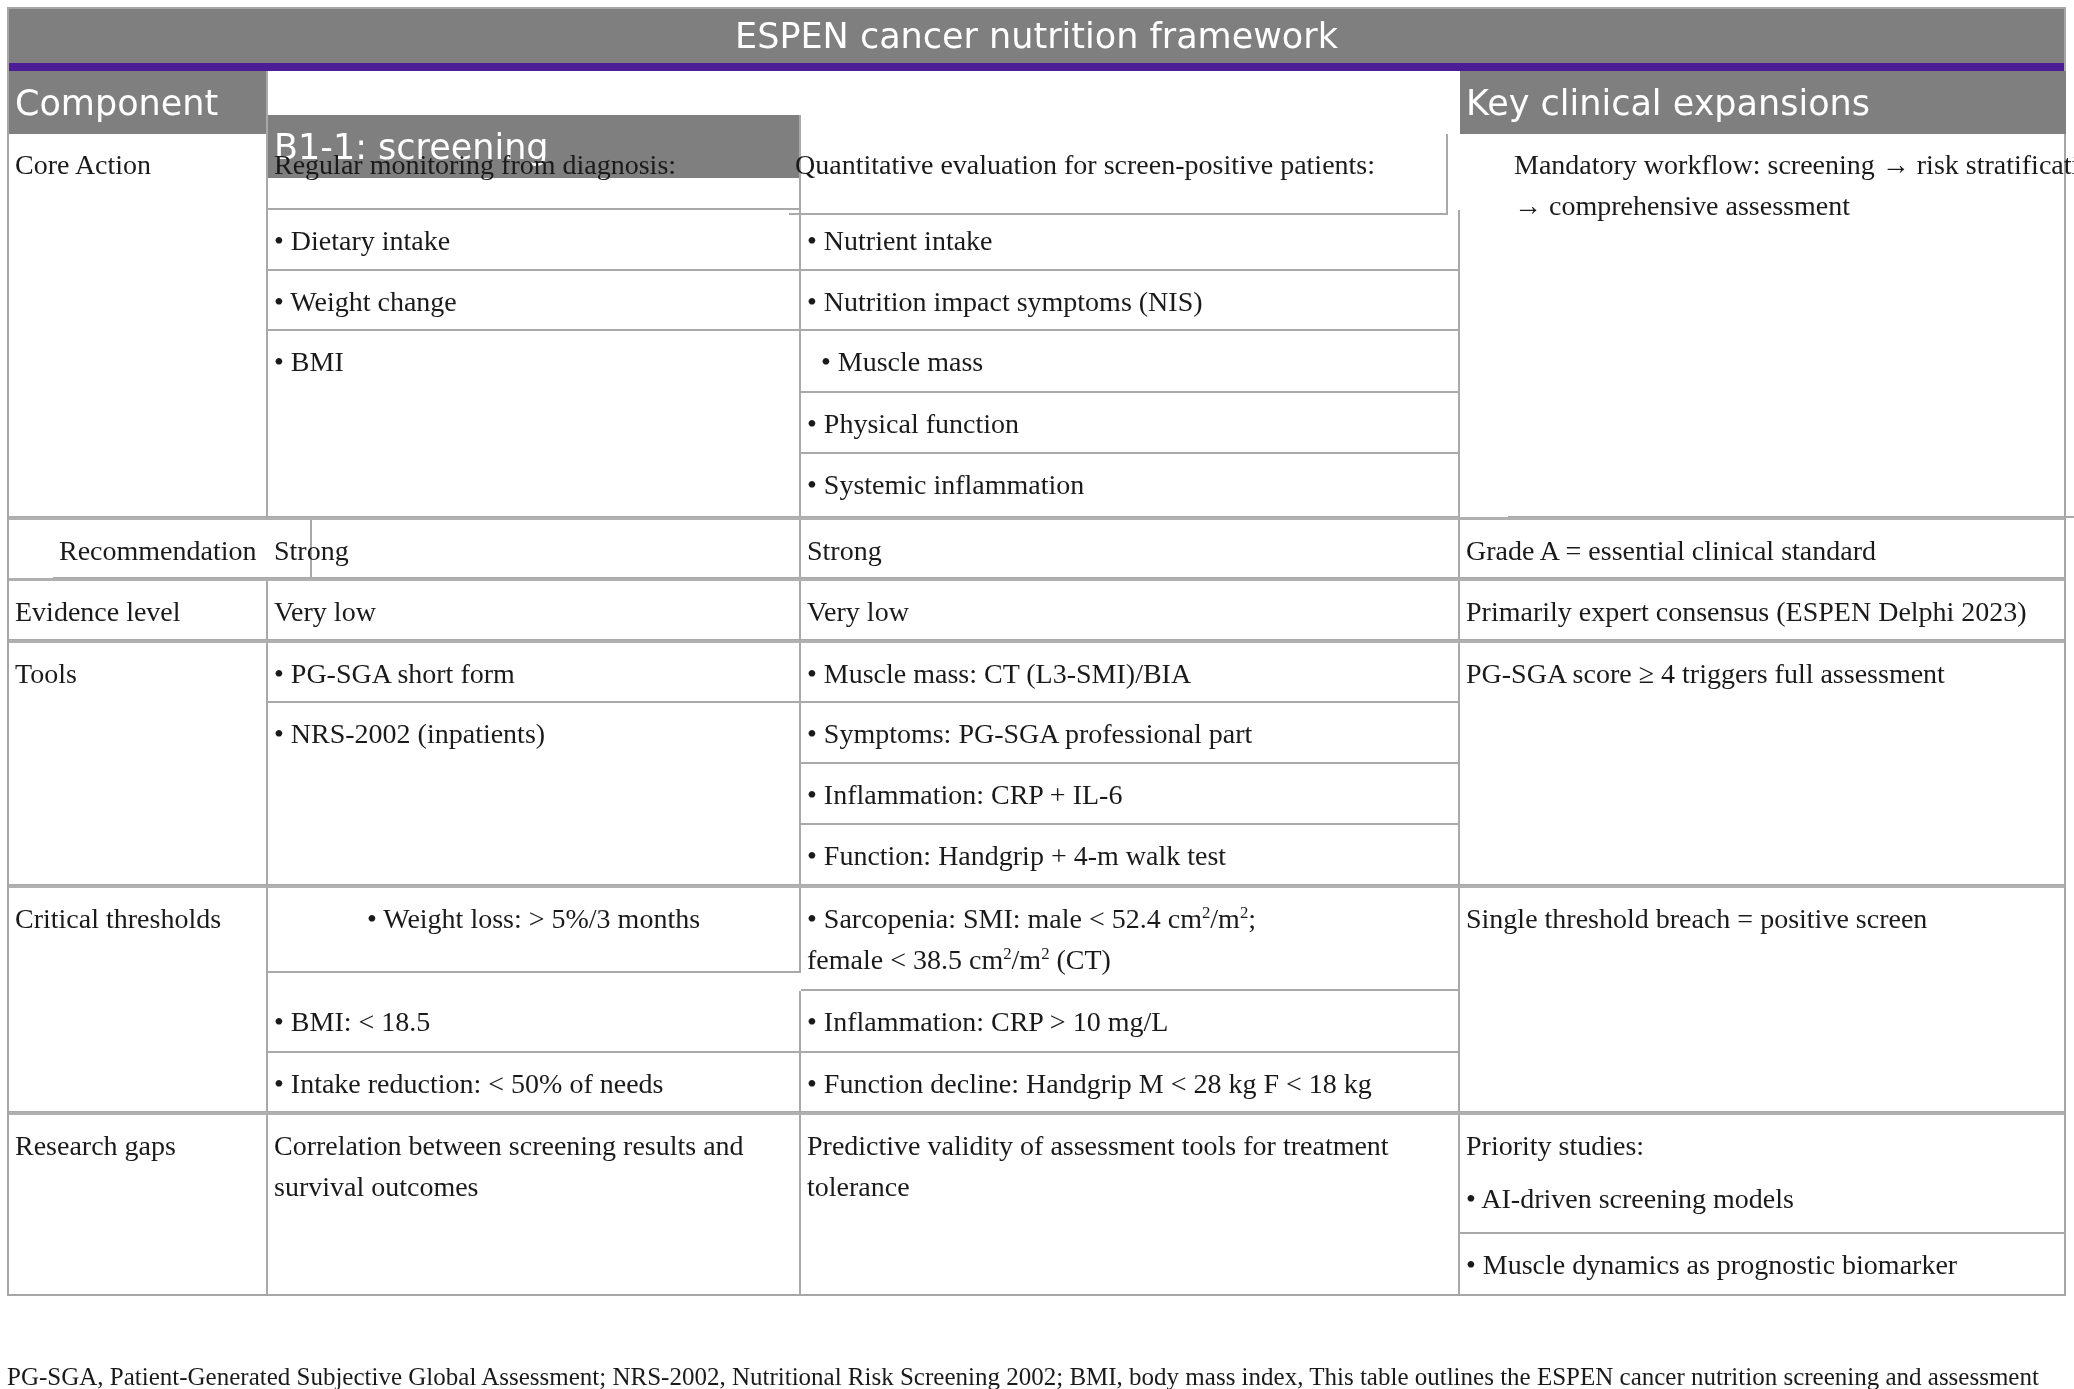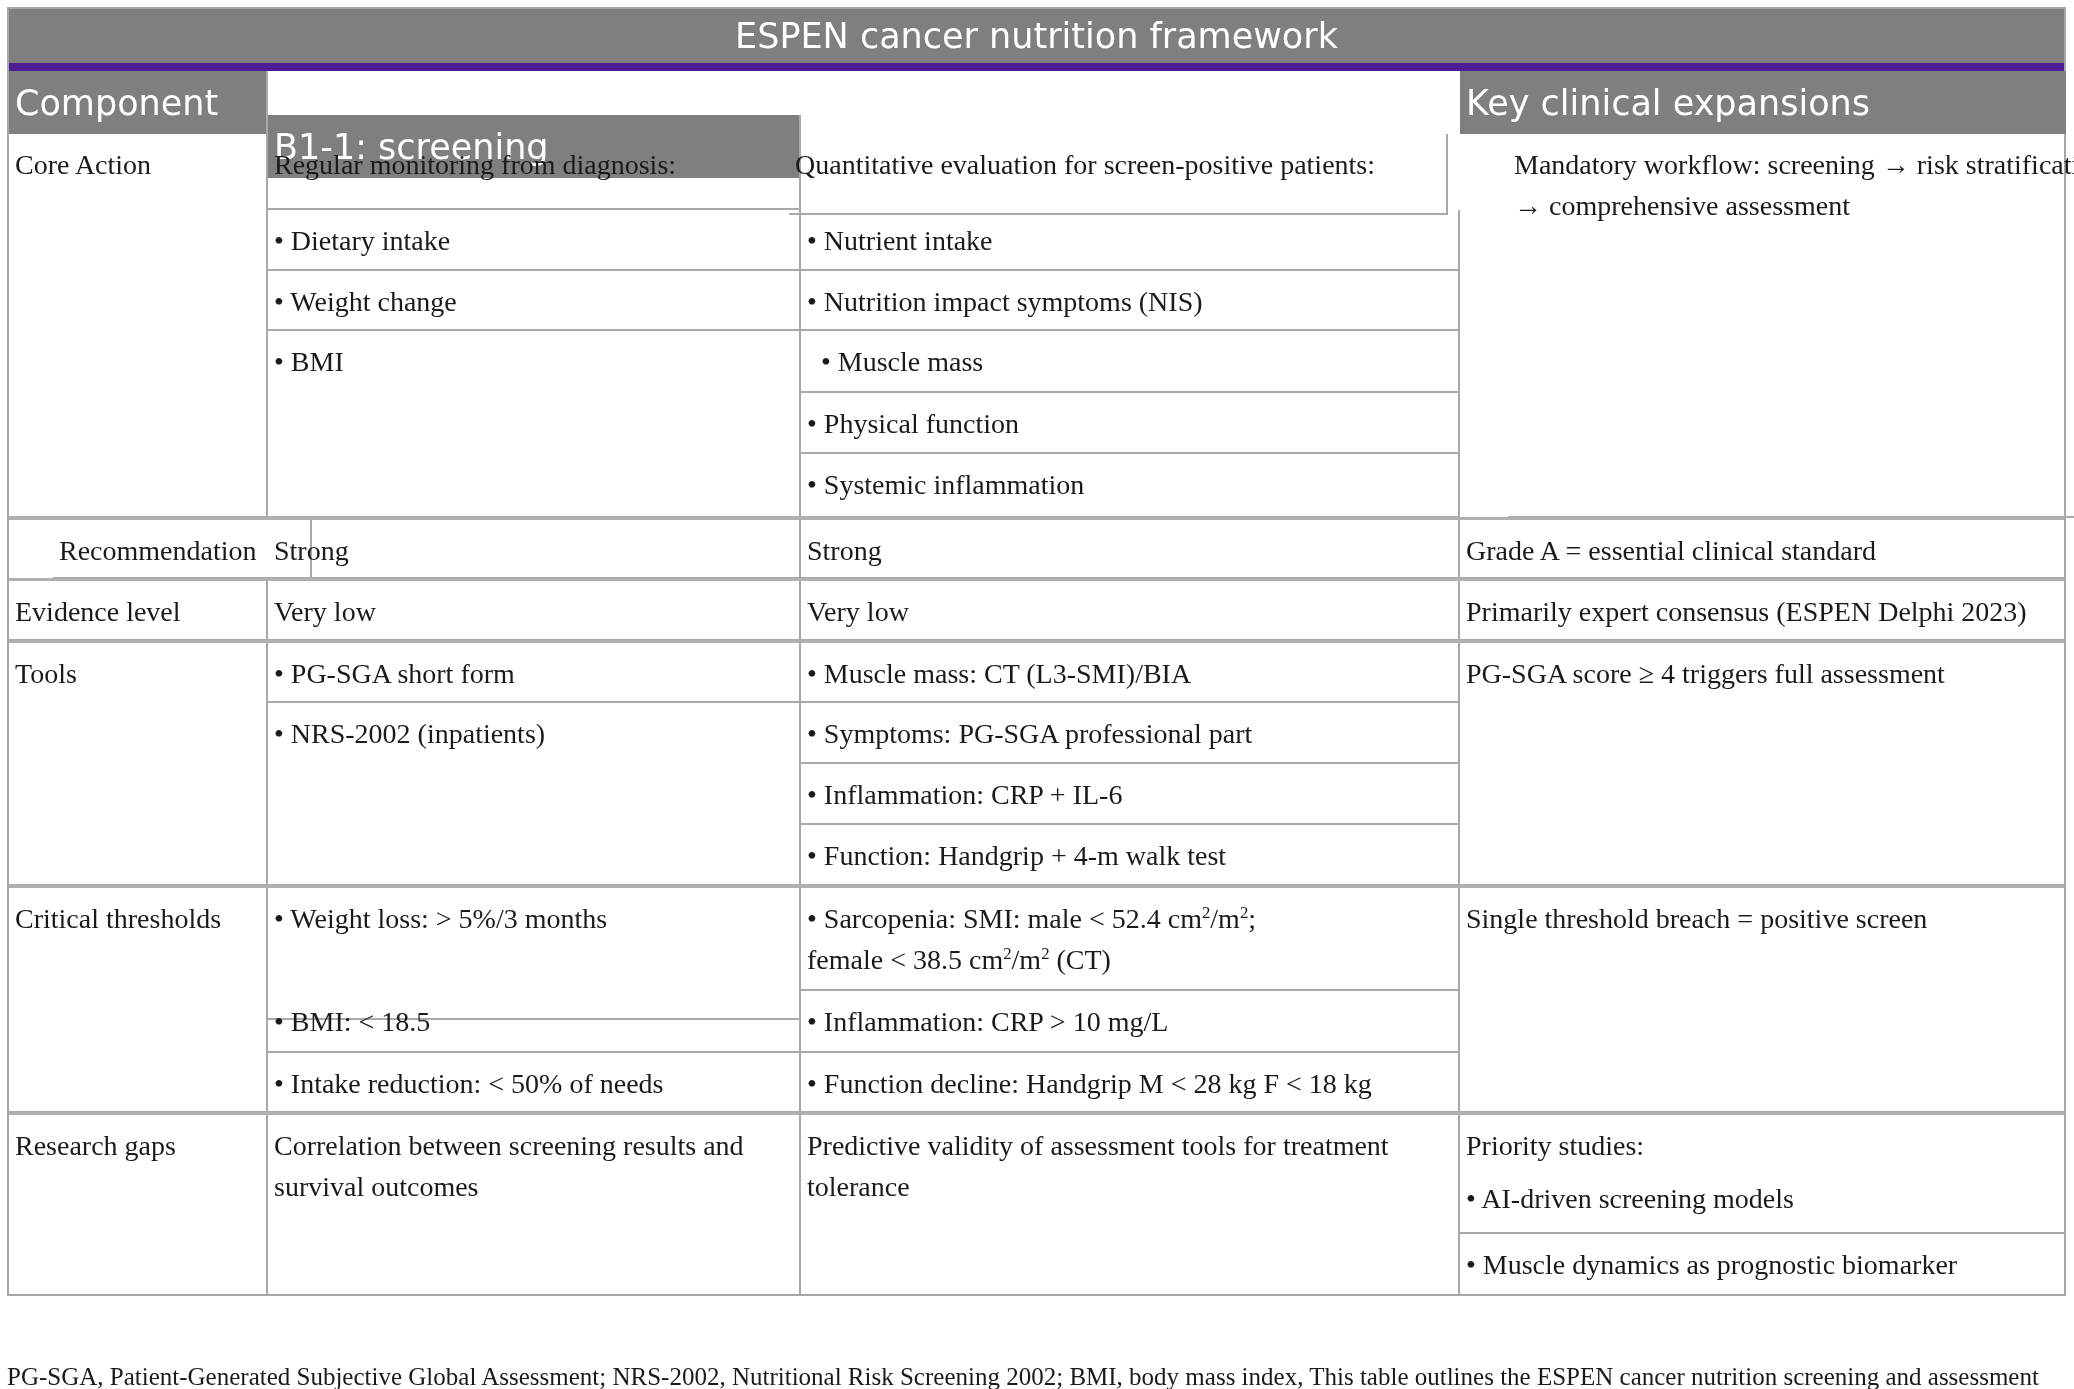--- a/index.html
+++ b/index.html
@@ -69,21 +69,21 @@
     <div class="cell" style="left:792px;top:634px;width:659px;height:60px;">• Muscle mass: CT (L3-SMI)/BIA</div>
     <div class="cell" style="left:792px;top:694px;width:659px;height:61px;">• Symptoms: PG-SGA professional part</div>
     <div class="cell" style="left:792px;top:755px;width:659px;height:61px;">• Inflammation: CRP + IL-6</div>
     <div class="cell" style="left:792px;top:816px;width:659px;height:61px;">• Function: Handgrip + 4-m walk test</div>
     <div class="cell" style="left:1451px;top:634px;width:606px;height:243px;border-right:none;">PG-SGA score ≥ 4 triggers full assessment</div>
   </div>
   <div class="rowline" style="top:876px;"></div>
 
   <div>
     <div class="cell" style="left:0;top:879px;width:259px;height:225px;">Critical thresholds</div>
-    <div class="cell" style="left:259px;top:879px;width:533px;height:132px;">• Weight loss: &gt; 5%/3 months</div>
+    <div class="cell" style="left:259px;top:879px;width:533px;height:85px;text-align:center;">• Weight loss: &gt; 5%/3 months</div>
     <div class="cell" style="left:259px;top:982px;width:533px;height:62px;">• BMI: &lt; 18.5</div>
     <div class="cell" style="left:259px;top:1044px;width:533px;height:60px;">• Intake reduction: &lt; 50% of needs</div>
     <div class="cell" style="left:792px;top:879px;width:659px;height:103px;">
       <span>• Sarcopenia: SMI: male &lt; 52.4 cm</span><sup>2</sup><span>/m</span><sup>2</sup><span>;</span><br>
       <span>female &lt; 38.5 cm</span><sup>2</sup><span>/m</span><sup>2</sup><span> (CT)</span>
     </div>
     <div class="cell" style="left:792px;top:982px;width:659px;height:62px;">• Inflammation: CRP &gt; 10 mg/L</div>
     <div class="cell" style="left:792px;top:1044px;width:659px;height:60px;">• Function decline: Handgrip M &lt; 28 kg F &lt; 18 kg</div>
     <div class="cell" style="left:1451px;top:879px;width:606px;height:225px;border-right:none;">Single threshold breach = positive screen</div>
   </div>

